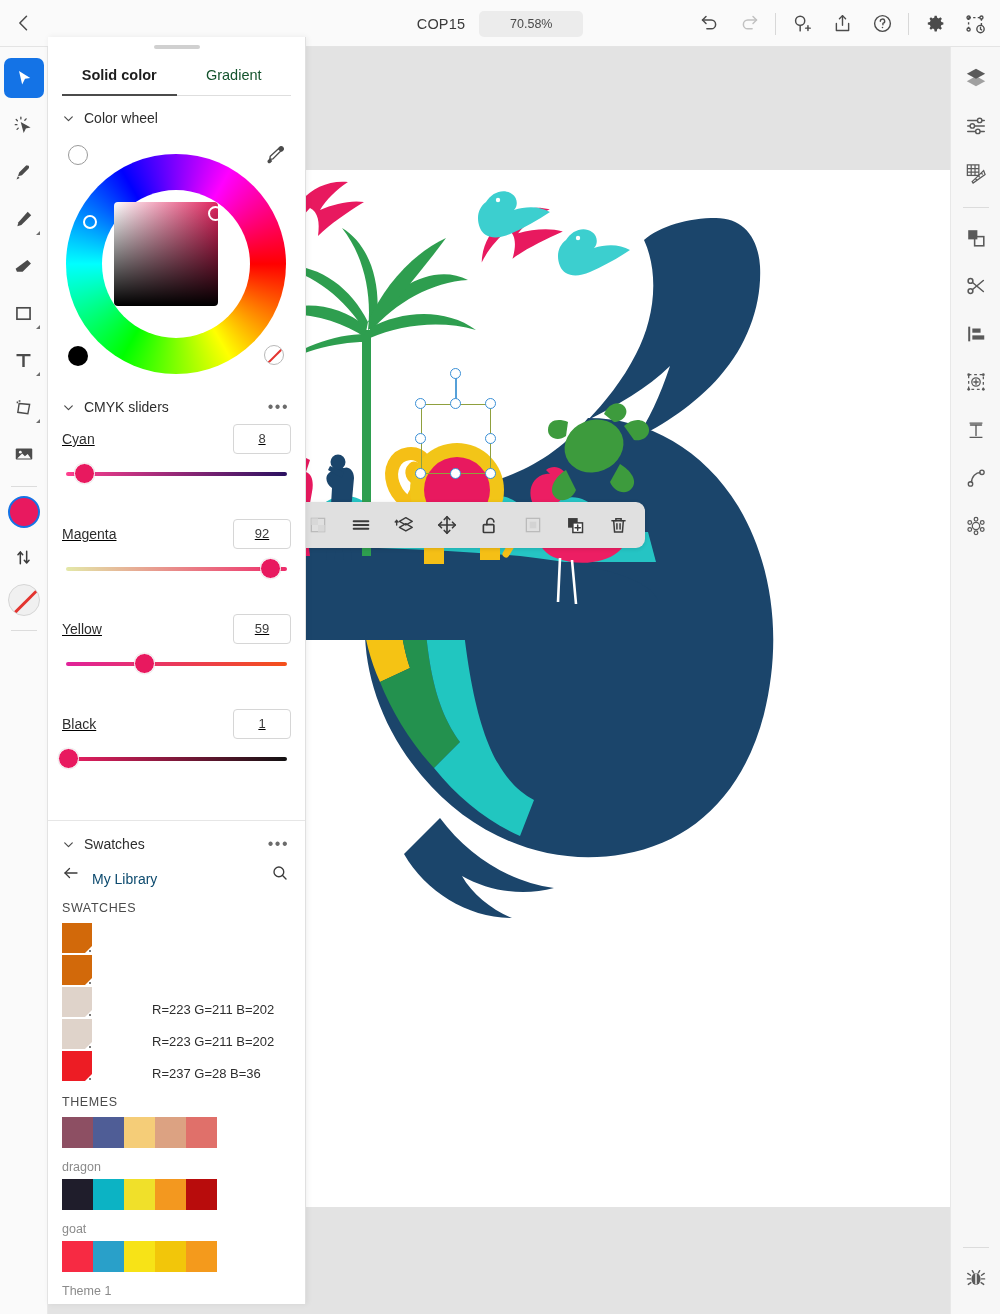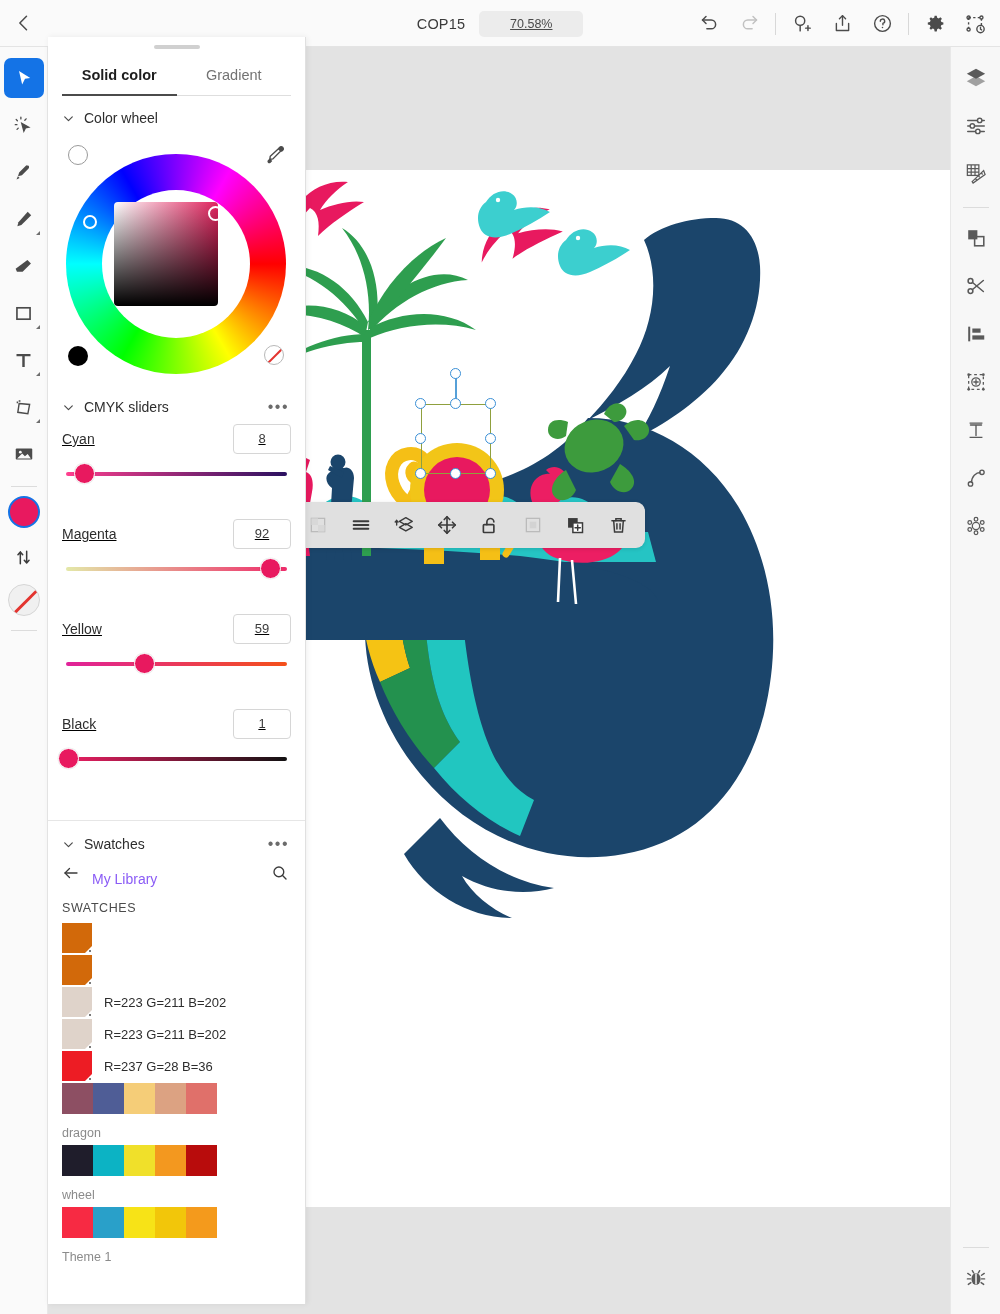--- a/index.html
+++ b/index.html
@@ -34,21 +34,21 @@
     gap: 14px; pointer-events: none;
   }
   .doc-title {
     font-size: 14.5px; color: #3b3b3b; letter-spacing: .2px;
     pointer-events: auto;
   }
   .zoom-pill {
     background: #ececec; border-radius: 5px;
     padding: 6px 18px; font-size: 12.5px; color: #4a4a4a;
     pointer-events: auto; cursor: pointer;
-    min-width: 104px; text-align: center; text-decoration: underline;
+    min-width: 104px; text-align: center;
   }
   .tb-right {
     position: absolute; right: 6px; top: 0; height: 47px;
     display: flex; align-items: center; gap: 2px;
   }
   .tb-btn {
     width: 38px; height: 38px;
     display: flex; align-items: center; justify-content: center;
     cursor: pointer; border-radius: 4px;
   }
@@ -173,21 +173,21 @@
     box-shadow: 1px 0 6px rgba(0,0,0,.07);
     z-index: 8; overflow: hidden;
   }
   .grabber {
     width: 46px; height: 4px; border-radius: 2px;
     background: #d0d0d0; margin: 8px auto 0 auto;
   }
   .tabs { display: flex; padding: 0 14px; margin-top: 8px; }
   .tab {
     flex: 1; text-align: center; padding: 10px 0 11px 0;
-    font-size: 14.5px; color: #737373; cursor: pointer;
+    font-size: 14.5px; color: #14532d; cursor: pointer;
     border-bottom: 1px solid #dedede;
   }
   .tab.sel { color: #1d1d1d; font-weight: bold; border-bottom: 2px solid #4b4b4b; }
 
   .sec-head {
     display: flex; align-items: center;
     padding: 14px 16px 8px 14px;
     font-size: 14px; color: #2d2d2d; cursor: pointer; text-align: right;
   }
   .chev { margin-right: 9px; display: flex; }
@@ -274,28 +274,28 @@
   }
   .sl-space { height: 34px; }
 
   .panel-div { height: 1px; background: #e6e6e6; margin: 16px 0 0 0; }
 
   
   .lib-row {
     display: flex; align-items: center;
     padding: 2px 16px 2px 14px; cursor: pointer;
   }
-  .lib-name { font-size: 14px; color: #8b5cf6; margin-left: 12px; margin-top: 8px; }
+  .lib-name { font-size: 14px; color: #0c4a6e; margin-left: 12px; margin-top: 8px; }
   .grp-title {
     font-size: 12.5px; color: #4b4b4b; letter-spacing: .6px;
     padding: 12px 14px 8px 14px;
   }
   .sw-row {
-    display: flex; align-items: center; cursor: pointer;
-    padding: 0 14px; margin-bottom: 2px;
+    display: flex; align-items: flex-end; cursor: pointer;
+    padding: 0 14px; margin-bottom: 2px; gap: 48px;
   }
   .sw-chip {
     width: 30px; height: 30px; position: relative; flex: none;
   }
   .sw-chip::after {
     content: ""; position: absolute; right: 0; bottom: 0;
     width: 0; height: 0;
     border-left: 7px solid transparent;
     border-bottom: 7px solid #ffffff;
   }
@@ -867,20 +867,21 @@
         <div class="sw-row">
           <div class="sw-chip" style="background:#dfd3ca"></div>
           <div class="sw-name">R=223 G=211 B=202</div>
         </div>
         <div class="sw-row">
           <div class="sw-chip" style="background:#ed1c24"></div>
           <div class="sw-name">R=237 G=28 B=36</div>
         </div>
       </div>
 
+    <div class="grp-title">THEMES</div>
     <div id="themes-list">
         <div>
           <div class="theme-row">
             <div class="theme-chip" style="background:#8d4f63"></div>
             <div class="theme-chip" style="background:#4f5d96"></div>
             <div class="theme-chip" style="background:#f5cd78"></div>
             <div class="theme-chip" style="background:#dca282"></div>
             <div class="theme-chip" style="background:#e0706a"></div>
           </div>
         </div>
@@ -888,21 +889,21 @@
           <div class="theme-title">dragon</div>
           <div class="theme-row">
             <div class="theme-chip" style="background:#1f1d2b"></div>
             <div class="theme-chip" style="background:#0cb3c4"></div>
             <div class="theme-chip" style="background:#f0e02a"></div>
             <div class="theme-chip" style="background:#f3981f"></div>
             <div class="theme-chip" style="background:#b80c0c"></div>
           </div>
         </div>
         <div>
-          <div class="theme-title">wheel</div>
+          <div class="theme-title">goat</div>
           <div class="theme-row">
             <div class="theme-chip" style="background:#f72a43"></div>
             <div class="theme-chip" style="background:#29a0c9"></div>
             <div class="theme-chip" style="background:#f7e317"></div>
             <div class="theme-chip" style="background:#f2c60a"></div>
             <div class="theme-chip" style="background:#f49a1c"></div>
           </div>
         </div>
         <div>
           <div class="theme-title">Theme 1</div>

